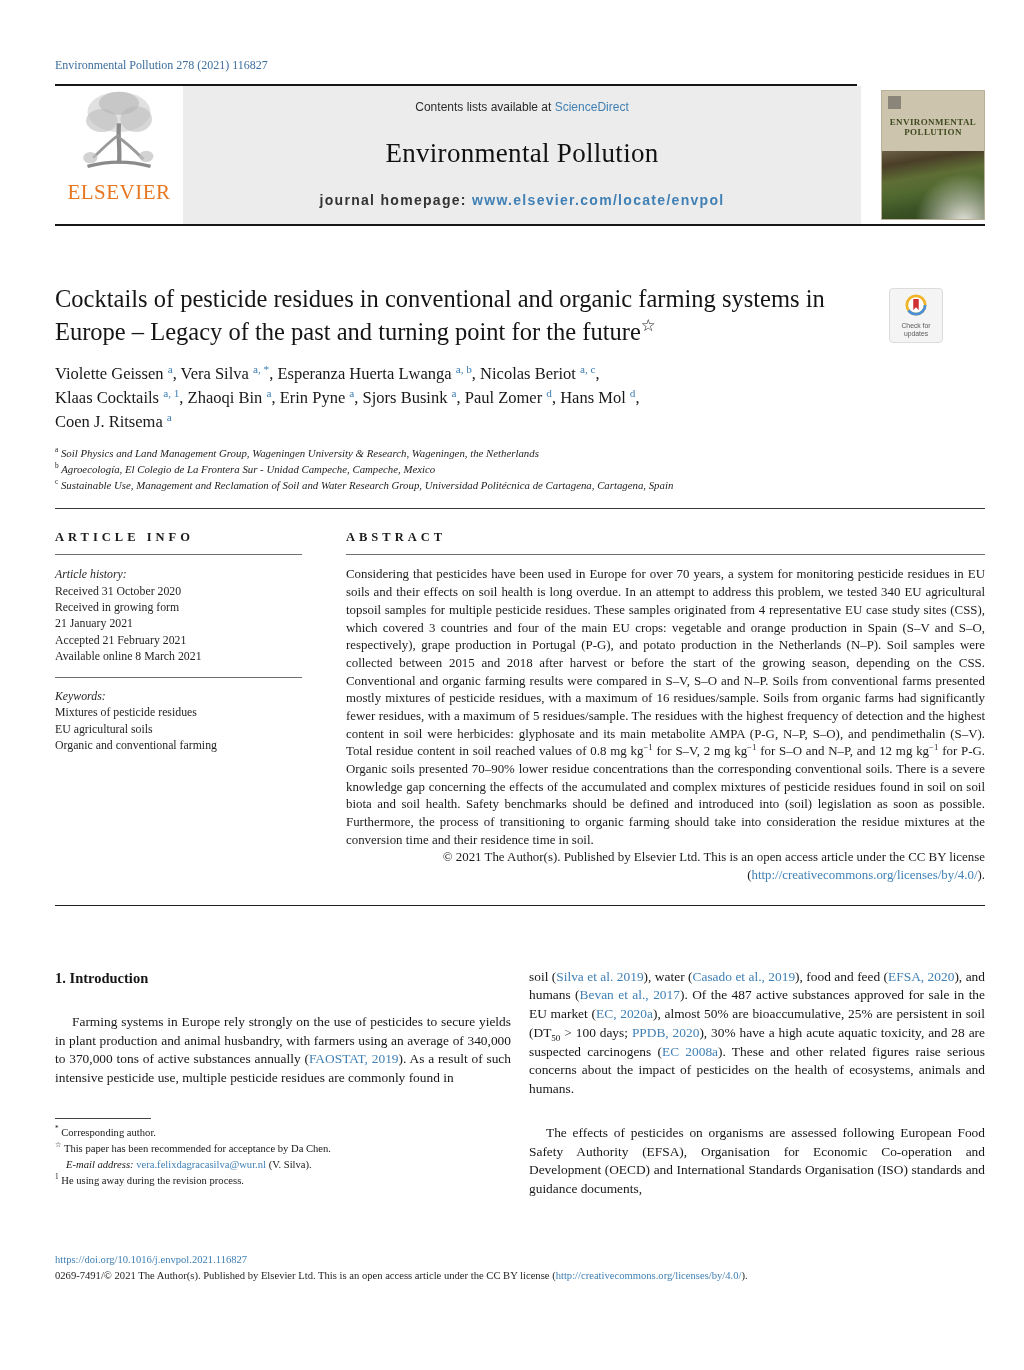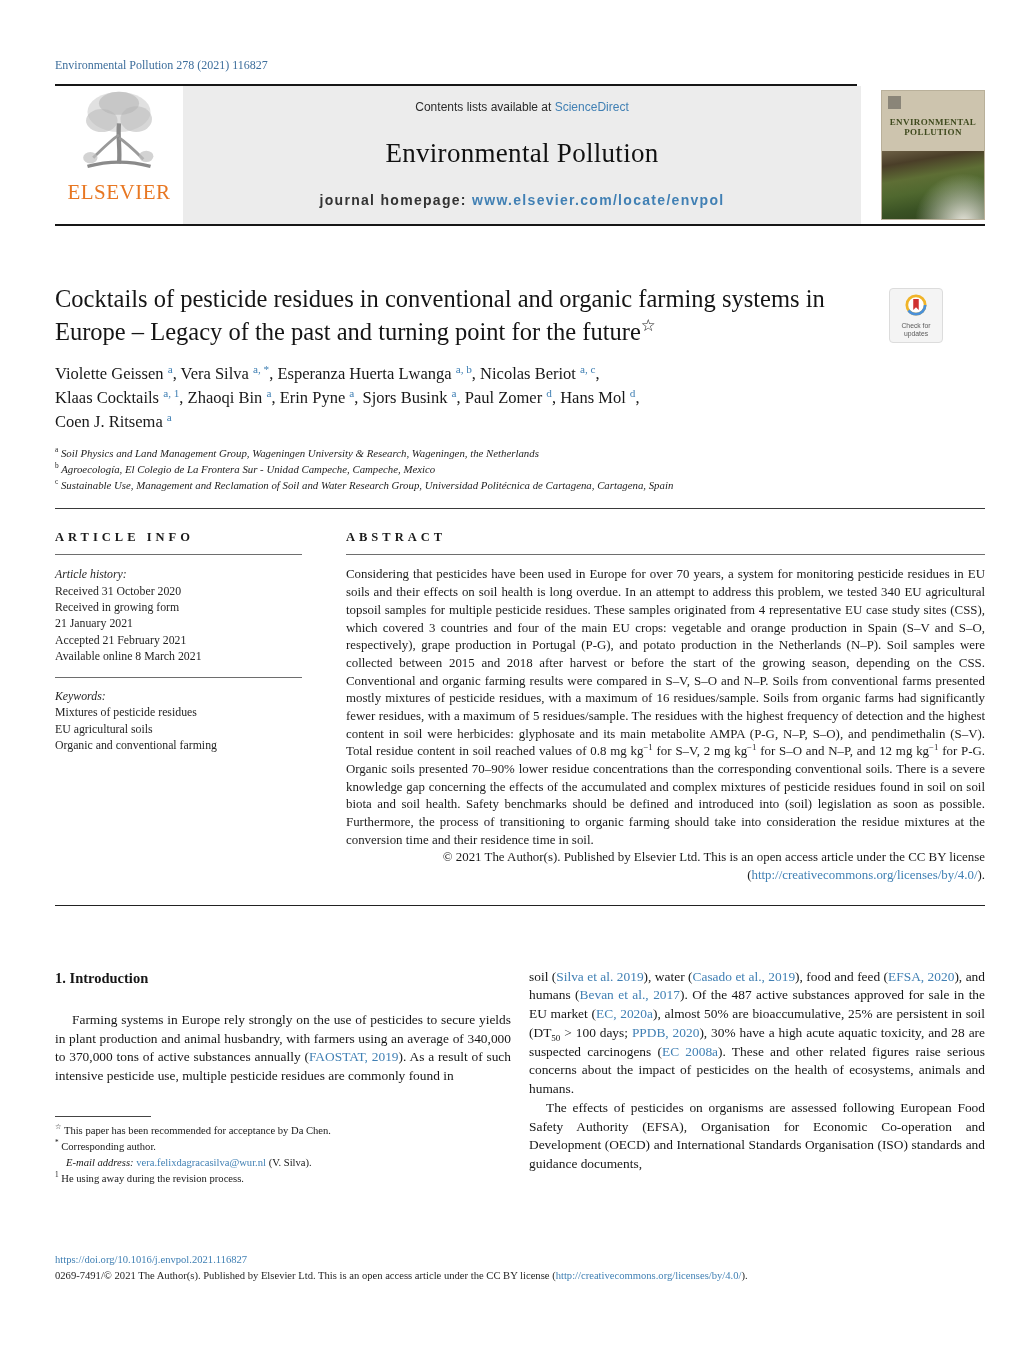--- a/index.html
+++ b/index.html
@@ -55,21 +55,21 @@
   .history-block { font-size: 11.8px; line-height: 1.38; color: #1f1f1f; }
   .info-divider { border: 0; border-top: 1.3px solid #6e6e6e; margin: 13px 0 10px 0; }
   .label-italic { font-style: italic; }
   .abstract-body { font-size: 12.9px; line-height: 1.37; text-align: justify; color: #1b1b1b; }
   .abstract-copyright { font-size: 12.9px; text-align: right; line-height: 1.37; color: #1b1b1b; }
 
   .post-abstract-rule { border: 0; border-top: 1.6px solid #222; margin-top: 20px; }
 
   .columns { display: grid; grid-template-columns: 1fr 1fr; column-gap: 18px; margin-top: 62px; font-size: 13.4px; line-height: 1.4; text-align: justify; color: #161616; }
   .intro-heading { font-size: 14.5px; font-weight: bold; margin-bottom: 23px; text-align: left; }
-  .para-indent { text-indent: 17px; }
+  .para-indent { text-indent: 17px; margin-top: 25px; }
 
   .footnote-block { margin-top: 30px; font-size: 10.6px; line-height: 1.5; text-align: left; }
   .footnote-rule { border: 0; border-top: 1px solid #444; width: 96px; margin-bottom: 6px; }
   .footnote-email { padding-left: 11px; }
 
   .page-footer { position: absolute; left: 55px; right: 39px; top: 1252px; font-size: 10.6px; line-height: 1.5; }
 </style>
 </head>
 <body>
 
@@ -175,22 +175,22 @@
 
   <hr class="post-abstract-rule">
 
   <div class="columns">
     <div>
       <div class="intro-heading">1. Introduction</div>
       <div class="para-indent"><span>Farming systems in Europe rely strongly on the use of pesticides to secure yields in plant production and animal husbandry, with farmers using an average of 340,000 to 370,000 tons of active substances annually (</span><span class="seg-link">FAOSTAT, 2019</span><span>). As a result of such intensive pesticide use, multiple pesticide residues are commonly found in</span></div>
 
       <div class="footnote-block">
         <hr class="footnote-rule">
+        <div><span class="seg-sup">*</span><span> Corresponding author.</span></div>
         <div><span class="seg-sup">☆</span><span> This paper has been recommended for acceptance by Da Chen.</span></div>
-        <div><span class="seg-sup">*</span><span> Corresponding author.</span></div>
         <div class="footnote-email"><span class="seg-italic">E-mail address: </span><span class="seg-link">vera.felixdagracasilva@wur.nl</span><span> (V. Silva).</span></div>
         <div><span class="seg-sup">1</span><span> He using away during the revision process.</span></div>
       </div>
     </div>
 
     <div>
       <div><span>soil (</span><span class="seg-link">Silva et al. 2019</span><span>), water (</span><span class="seg-link">Casado et al., 2019</span><span>), food and feed (</span><span class="seg-link">EFSA, 2020</span><span>), and humans (</span><span class="seg-link">Bevan et al., 2017</span><span>). Of the 487 active substances approved for sale in the EU market (</span><span class="seg-link">EC, 2020a</span><span>), almost 50% are bioaccumulative, 25% are persistent in soil (DT</span><span class="seg-sub">50</span><span> &gt; 100 days; </span><span class="seg-link">PPDB, 2020</span><span>), 30% have a high acute aquatic toxicity, and 28 are suspected carcinogens (</span><span class="seg-link">EC 2008a</span><span>). These and other related figures raise serious concerns about the impact of pesticides on the health of ecosystems, animals and humans.</span></div>
       <div class="para-indent">The effects of pesticides on organisms are assessed following European Food Safety Authority (EFSA), Organisation for Economic Co-operation and Development (OECD) and International Standards Organisation (ISO) standards and guidance documents,</div>
     </div>
   </div>

